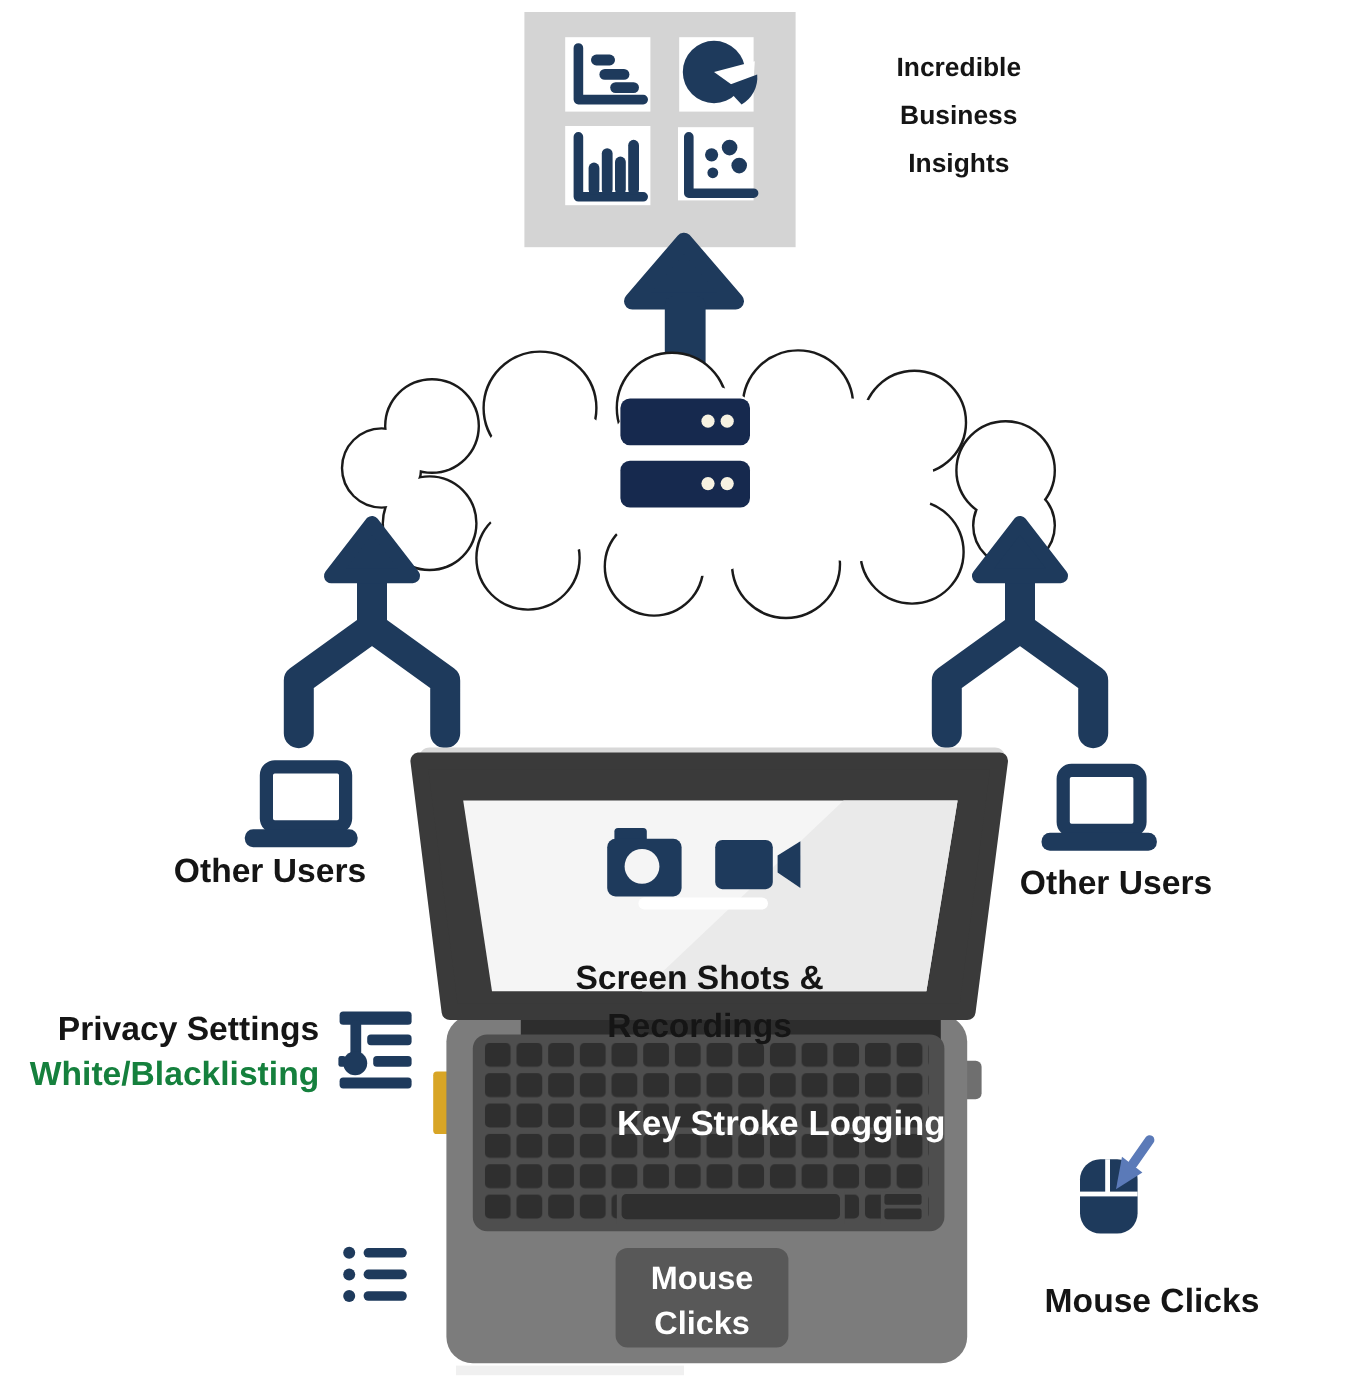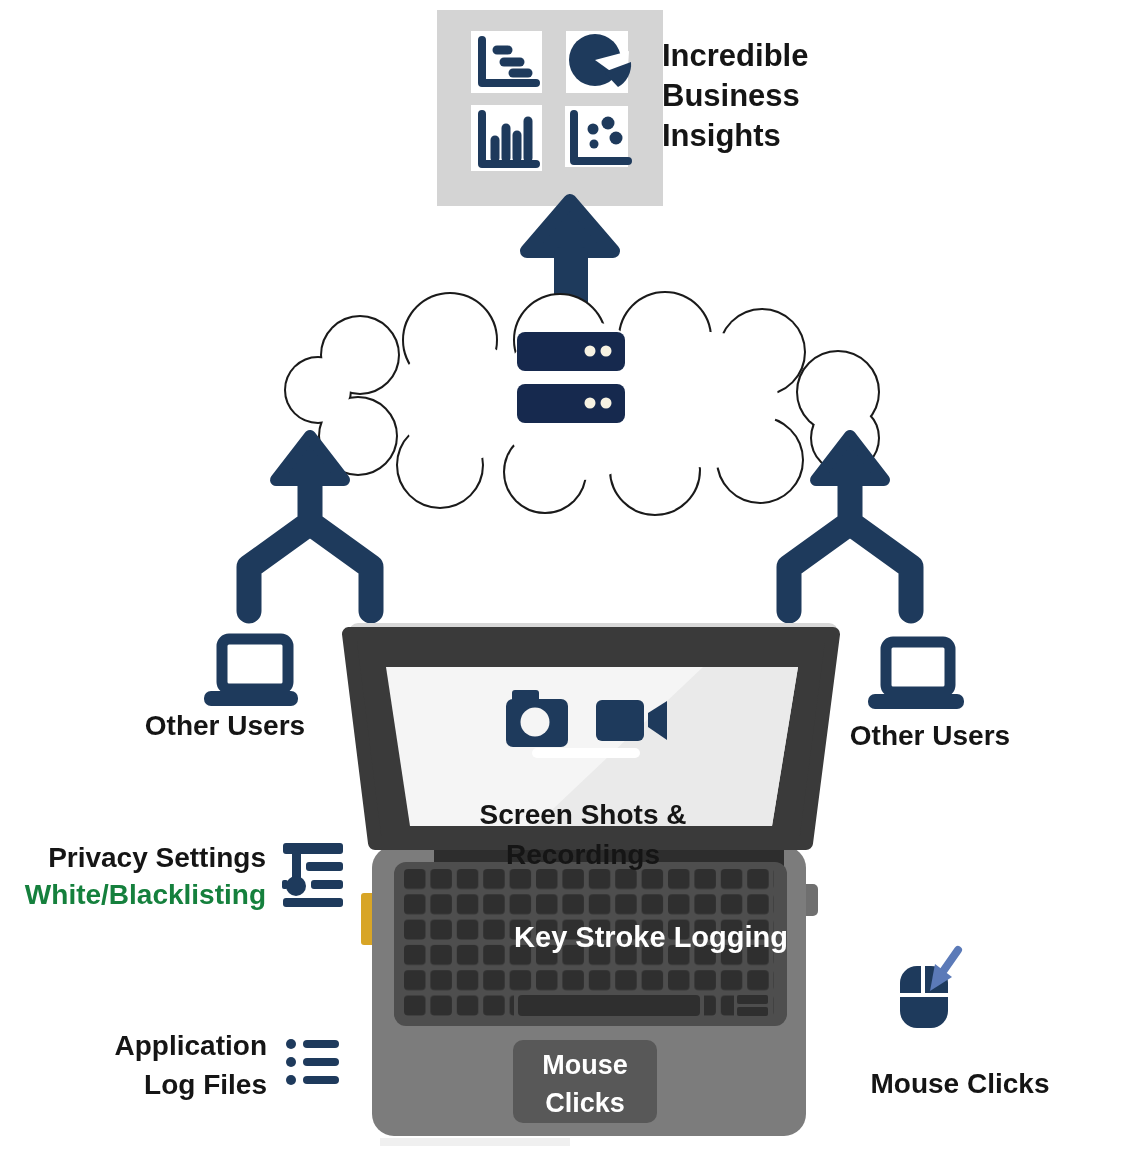--- a/index.html
+++ b/index.html
@@ -2,21 +2,21 @@
 <html><head>
 <meta charset="utf-8">
 <style>
   html,body{margin:0;padding:0;background:#ffffff;}
   .stage{
     position:relative;width:1129px;height:1153px;background:#ffffff;overflow:hidden;
     font-family:"Liberation Sans", sans-serif;font-weight:bold;
   }
   .stage svg.canvas{position:absolute;left:0;top:0;}
   .lbl{position:absolute;color:#151515;}
-  .t-insights{left:662px;top:36px;width:176px;font-size:31px;line-height:40px;}
+  .t-insights{left:711px;top:36px;width:176px;font-size:22px;line-height:40px;text-align:center;}
   .t-cloud{left:462px;top:426px;width:236px;font-size:29px;line-height:38px;text-align:center;color:#4472c4;}
   .t-other-left{left:133px;top:710px;width:184px;font-size:28px;text-align:center;}
   .t-other-right{left:838px;top:720px;width:184px;font-size:28px;text-align:center;}
   .t-screen{left:448px;top:751px;width:270px;font-size:28px;line-height:40px;text-align:center;margin-top:44px;}
   .t-keys{left:394px;top:921px;width:394px;font-size:29px;text-align:right;color:#ffffff;}
   .t-trackpad{left:513px;top:1046px;width:144px;font-size:27px;line-height:38px;text-align:center;color:#ffffff;}
   .t-privacy1{left:18px;top:842px;width:248px;font-size:28px;text-align:right;}
   .t-privacy2{left:10px;top:879px;width:256px;font-size:28px;text-align:right;color:#15803d;}
   .t-applog{left:102px;top:1026px;width:165px;font-size:28px;line-height:39px;text-align:right;}
   .t-mouse{left:855px;top:1068px;width:210px;font-size:28px;text-align:center;}
@@ -210,16 +210,15 @@
   </svg>
 
   <div class="lbl t-insights">Incredible Business Insights</div>
   <div class="lbl t-other-left">Other Users</div>
   <div class="lbl t-other-right">Other Users</div>
   <div class="lbl t-screen">Screen Shots &amp; Recordings</div>
   <div class="lbl t-keys">Key Stroke Logging</div>
   <div class="lbl t-trackpad">Mouse Clicks</div>
   <div class="lbl t-privacy1">Privacy Settings</div>
   <div class="lbl t-privacy2">White/Blacklisting</div>
-  <div class="lbl t-applog">Application Log Files</div>
   <div class="lbl t-mouse">Mouse Clicks</div>
 
 </div>
 
 </body></html>

